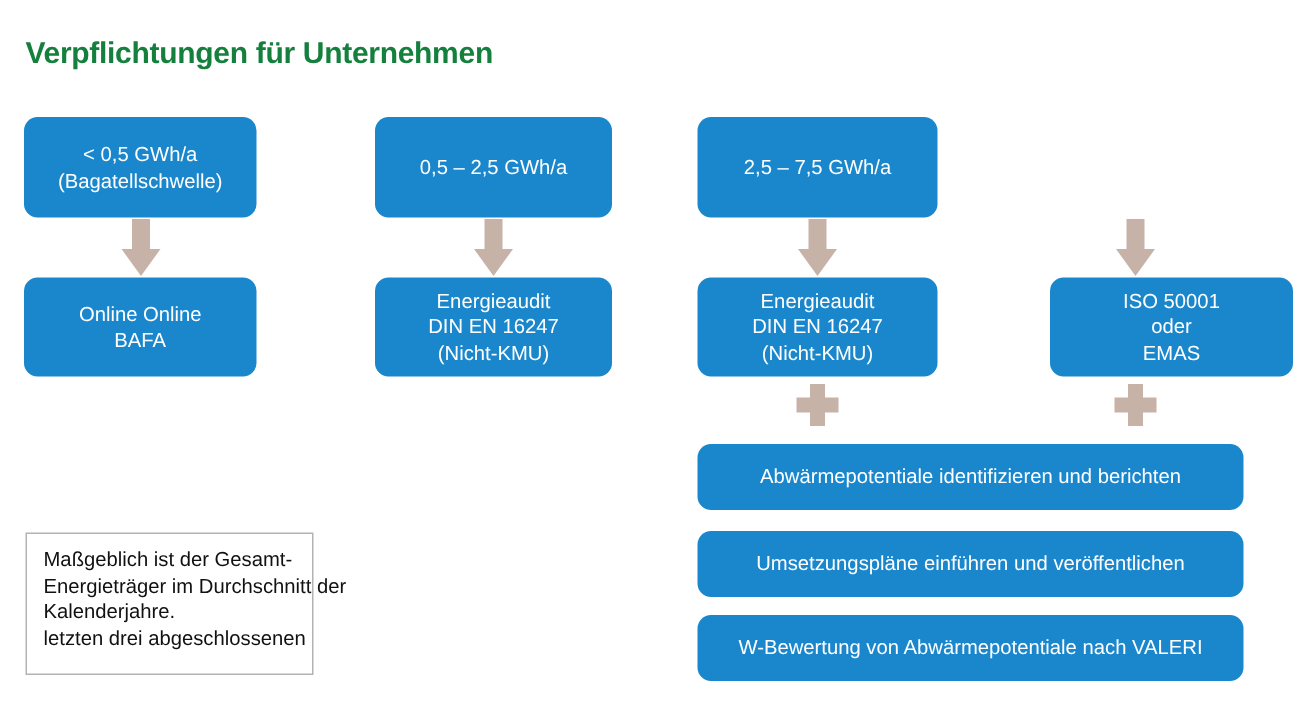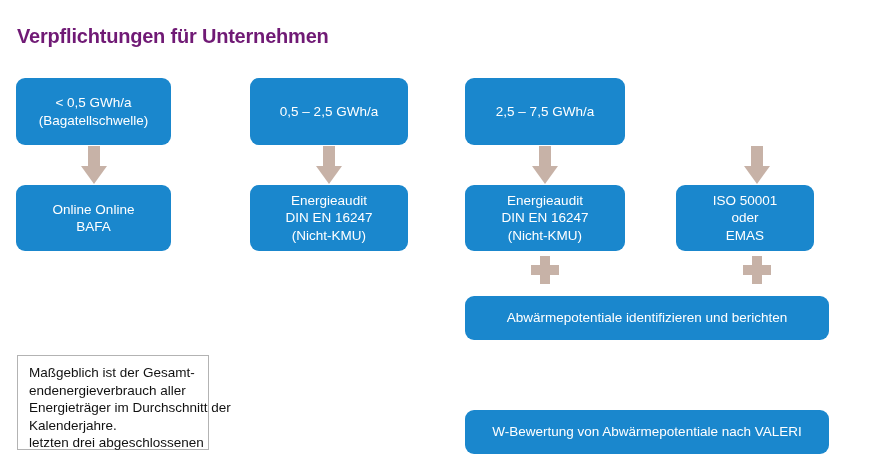--- a/index.html
+++ b/index.html
@@ -23,21 +23,21 @@
     width: 872px;
     height: 474px;
   }
 
   .title {
     position: absolute;
     left: 17px;
     top: 25px;
     font-size: 20px;
     font-weight: bold;
-    color: #701a75;
+    color: #15803d;
     letter-spacing: -0.2px;
     white-space: nowrap;
   }
 
   
   .box {
     position: absolute;
     background: #1a87cd;
     border-radius: 9px;
     color: #ffffff;
@@ -63,21 +63,21 @@
   .t1c1 { left: 16px;  width: 155px; }
   .t1c2 { left: 250px; width: 158px; }
   .t1c3 { left: 465px; width: 160px; }
   .t1c4 { left: 676px; width: 162px; }
 
   
   .tier2 { top: 185px; height: 66px; }
   .t2c1 { left: 16px;  width: 155px; }
   .t2c2 { left: 250px; width: 158px; }
   .t2c3 { left: 465px; width: 160px; }
-  .t2c4 { left: 676px; width: 138px; align-items: center; }
+  .t2c4 { left: 700px; width: 162px; align-items: center; }
 
   
   .bar {
     left: 465px;
     width: 364px;
     height: 44px;
     font-size: 13.5px;
   }
   .bar1 { top: 296px; }
   .bar2 { top: 354px; }
@@ -239,27 +239,31 @@
   <div class="plus p4">
     <div class="hbar"></div>
     <div class="vbar"></div>
   </div>
 
   <div class="box bar bar1">
     <span class="lines">
       <span>Abwärmepotentiale identifizieren und berichten</span>
     </span>
   </div>
+  <div class="box bar bar2">
+    <span class="lines">
+      <span>Umsetzungspläne einführen und veröffentlichen</span>
+    </span>
+  </div>
   <div class="box bar bar3">
     <span class="lines">
       <span>W-Bewertung von Abwärmepotentiale nach VALERI</span>
     </span>
   </div>
 
   <div class="note">
     <span>Maßgeblich ist der Gesamt-</span>
-    <span>endenergieverbrauch aller</span>
     <span>Energieträger im Durchschnitt der</span>
     <span>Kalenderjahre.</span>
     <span>letzten drei abgeschlossenen</span>
   </div>
 
 </div>
 
 </body></html>

